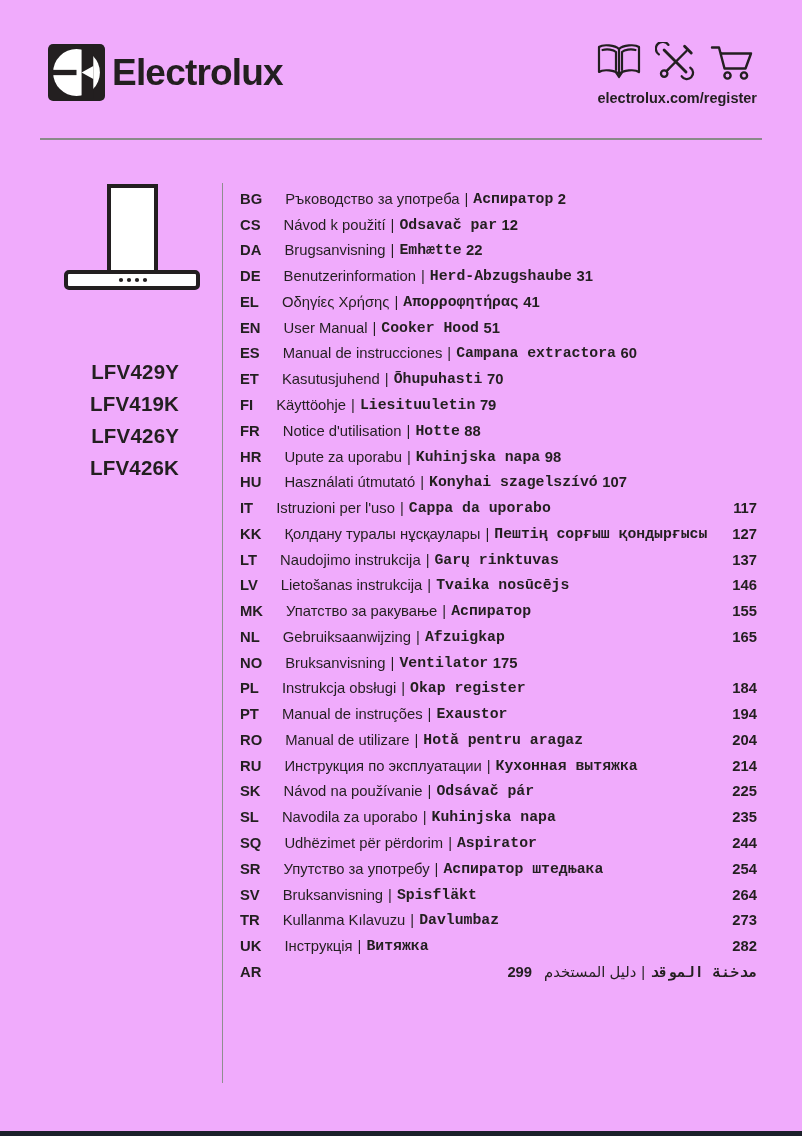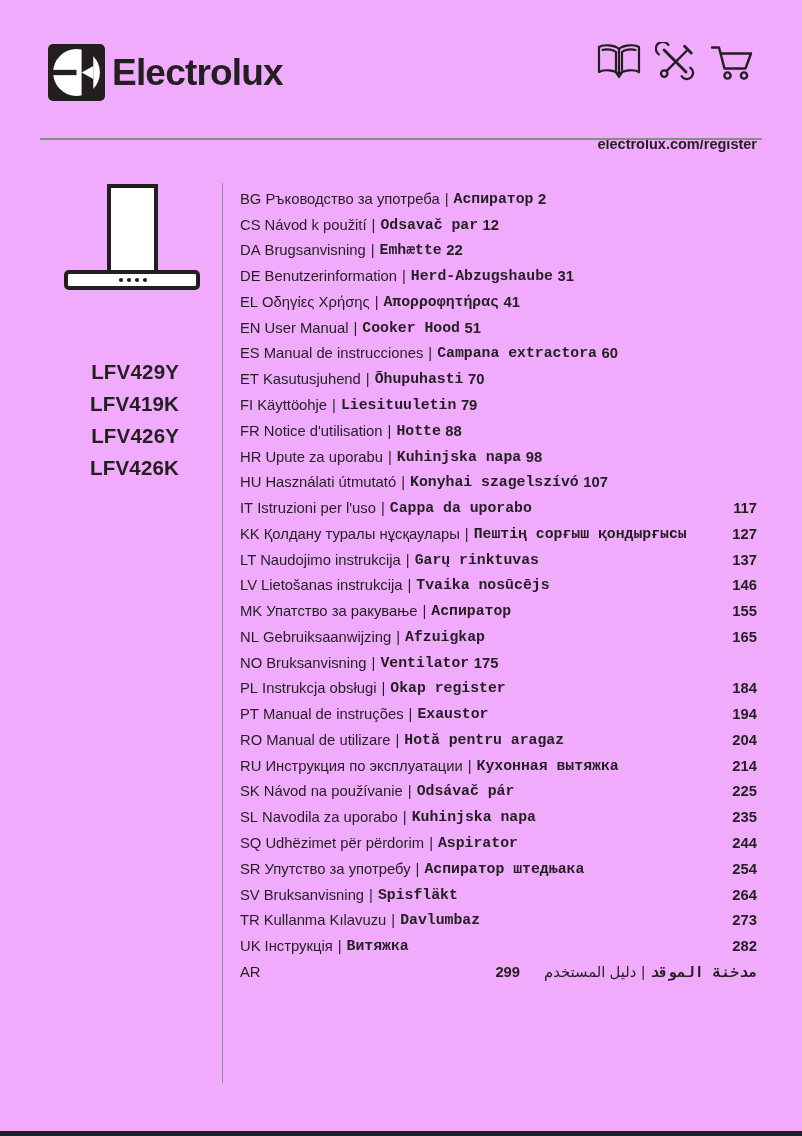--- a/index.html
+++ b/index.html
@@ -8,41 +8,41 @@
     background:#f0abfc; overflow:hidden;
     font-family:"Liberation Sans","DejaVu Sans",sans-serif;
     color:#231f20;
   }
   
   .logo-mark { position:absolute; left:48px; top:44px; width:57px; height:57px; }
   .wordmark  { position:absolute; left:112px; top:52px; font-size:37px; font-weight:700;
                letter-spacing:-0.8px; color:#231f20; }
   .header-icons { position:absolute; top:42px; right:46px; display:flex; gap:13px; align-items:flex-start; }
   .header-icons svg { display:block; }
-  .register-url { position:absolute; top:90px; right:45px; font-size:14.5px; font-weight:700;margin-top:46px; }
+  .register-url { position:absolute; top:90px; right:45px; font-size:14.5px; font-weight:700; }
   .header-rule { position:absolute; left:40px; top:138px; width:722px; height:1.5px; background:#8a8a8a; }
 
   
   .hood-illustration { position:absolute; left:64px; top:184px; width:136px; height:106px; }
   .models { position:absolute; left:90px; top:356px;text-align:right; }
   .model { font-size:20.5px; font-weight:700; line-height:32px; letter-spacing:0.2px; }
 
   
   .v-divider { position:absolute; left:222px; top:183px; width:1px; height:900px; background:#8f8f8f; }
 
   
   .lang-list { position:absolute; left:240px; top:186px; width:517px; }
   .lang-row { display:flex; align-items:center; height:25.77px; font-size:14.8px; white-space:nowrap; }
-  .code { font-weight:400; margin-right:4px; }
+  .code { font-weight:700; margin-right:23px; }
   .sep  { margin:0 5px; }
   .title { font-weight:700;font-family:Liberation Mono, monospace; }
   .inline-page { font-weight:700; margin-left:4.5px; }
   .spacer { flex:1 1 auto; }
   .page-num { font-weight:700; }
-  .rtl-row .desc { margin-left:24px; }
+  .rtl-row .desc { margin-left:12px; }
 
   .footer-bar { position:absolute; left:0; bottom:0; width:100%; height:5px; background:#1c212b; }
 </style>
 </head>
 <body>
 
 <div class="page">
 
   <svg class="logo-mark" viewBox="0 0 56 56">
     <rect x="0" y="0" width="56" height="56" rx="5" fill="#231f20"></rect>

